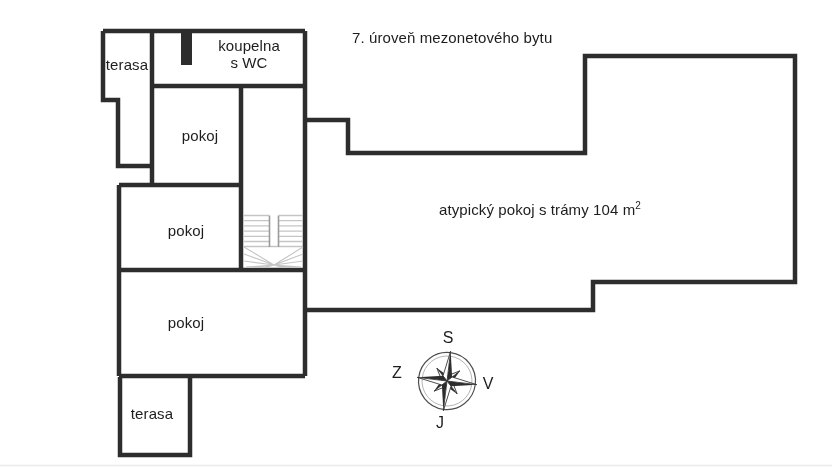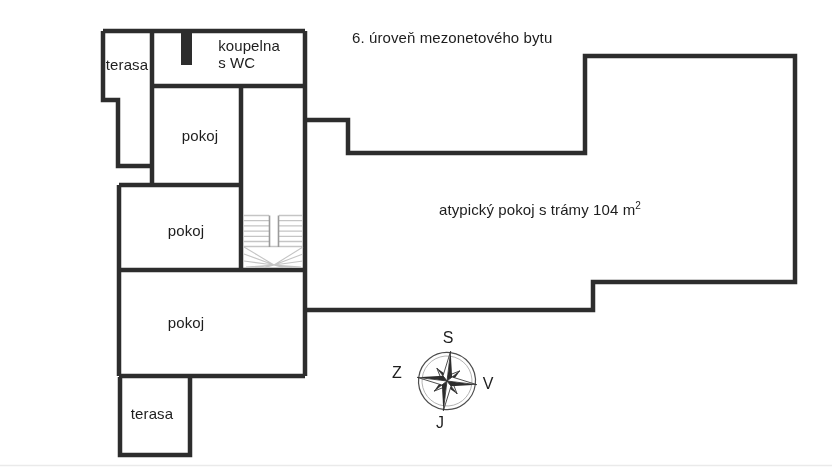--- a/index.html
+++ b/index.html
@@ -19,21 +19,21 @@
     position:relative;
   }
   .stage{position:absolute;left:0;top:0;width:832px;height:468px;}
   svg.plan{position:absolute;left:0;top:0;}
   .lbl{
     position:absolute;
     transform:translate(-50%,-50%);
     font-size:15px;
     line-height:17px;
     white-space:nowrap;
-    text-align:left;
+    text-align:center;
     letter-spacing:0.1px;
   }
   .title{
     position:absolute;
     left:352px;top:29px;
     font-size:15px;
     white-space:nowrap;
     letter-spacing:0.1px;
   }
   .compass-letter{
@@ -110,21 +110,21 @@
         <path d="M0,-30 L4.6,-4.6 L0,0 Z" style="fill:var(--wall)"></path>
         <path d="M0,-30 L-4.6,-4.6 L0,0 Z" fill="#ffffff" style="stroke:var(--wall)" stroke-width="0.8"></path>
       </g>
       <g transform="rotate(270)">
         <path d="M0,-30 L4.6,-4.6 L0,0 Z" style="fill:var(--wall)"></path>
         <path d="M0,-30 L-4.6,-4.6 L0,0 Z" fill="#ffffff" style="stroke:var(--wall)" stroke-width="0.8"></path>
       </g>
     </g>
   </svg>
 
-  <div class="title">6. úroveň mezonetového bytu</div>
+  <div class="title">7. úroveň mezonetového bytu</div>
 
   <div class="lbl" style="left:127px;top:64px">terasa</div>
 
   <div class="lbl" style="left:249px;top:54px">
     <div>koupelna</div>
     <div>s WC</div>
   </div>
 
   <div class="lbl" style="left:200px;top:135px">pokoj</div>
 

